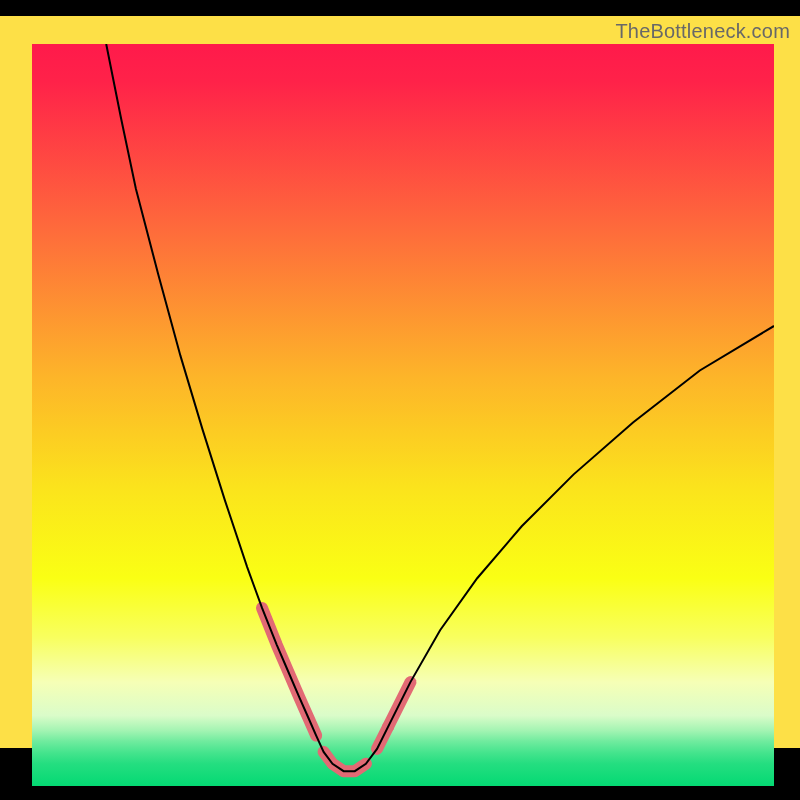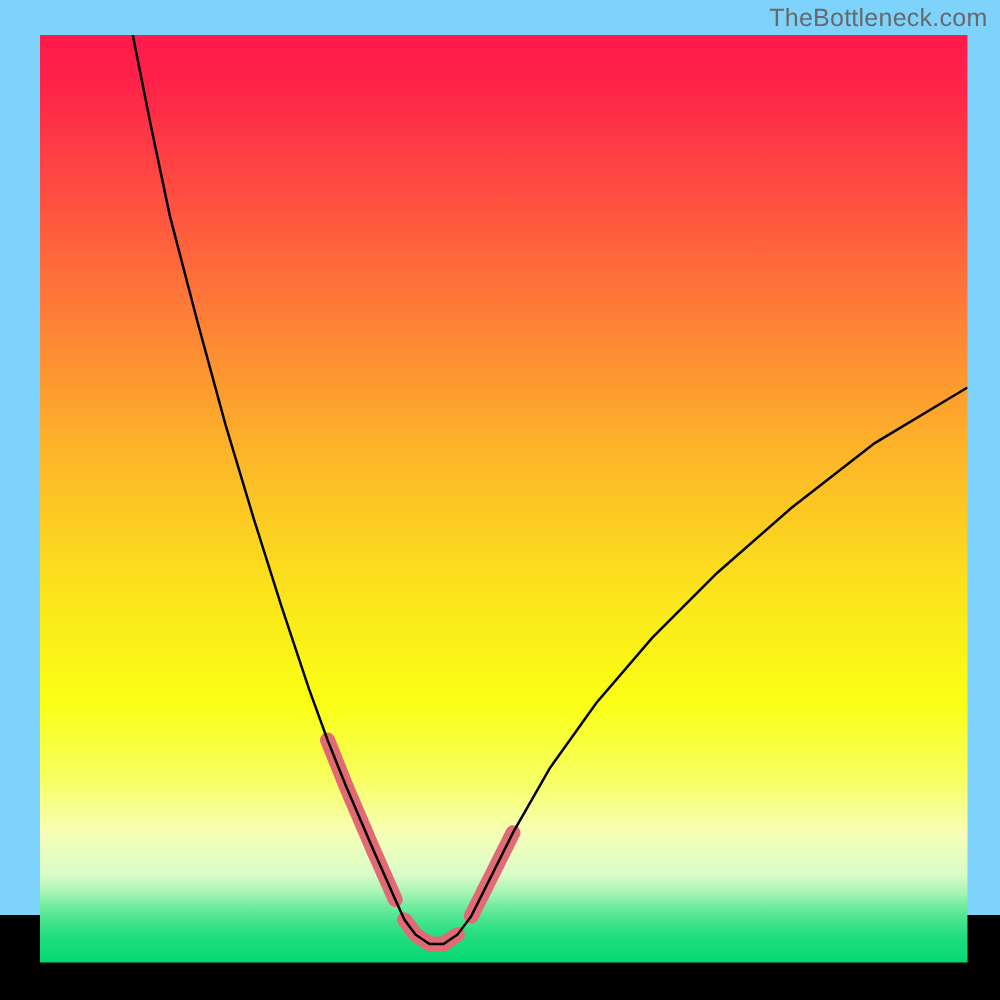--- a/index.html
+++ b/index.html
@@ -8,21 +8,22 @@
     width: 800px;
     height: 800px;
     background: #000;
     overflow: hidden;
     font-family: Arial, Helvetica, sans-serif;
   }
   .stage {
     position: relative;
     width: 800px;
     height: 732px;
-    background: #7dd3fc;
+    background: #fde047;
+    margin-top: 16px;
   }
   .watermark {
     position: absolute;
     top: 4px;
     right: 10px;
     color: #686868;
     font-size: 20px;
     font-weight: 500;
     letter-spacing: 0.2px;
     z-index: 5;

